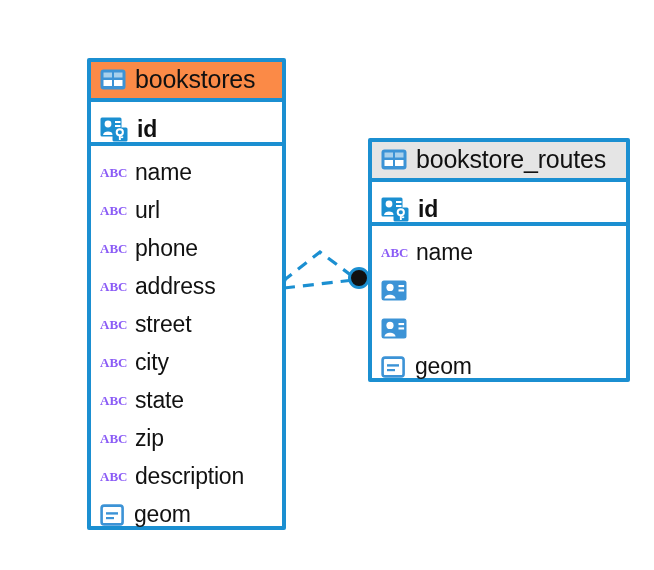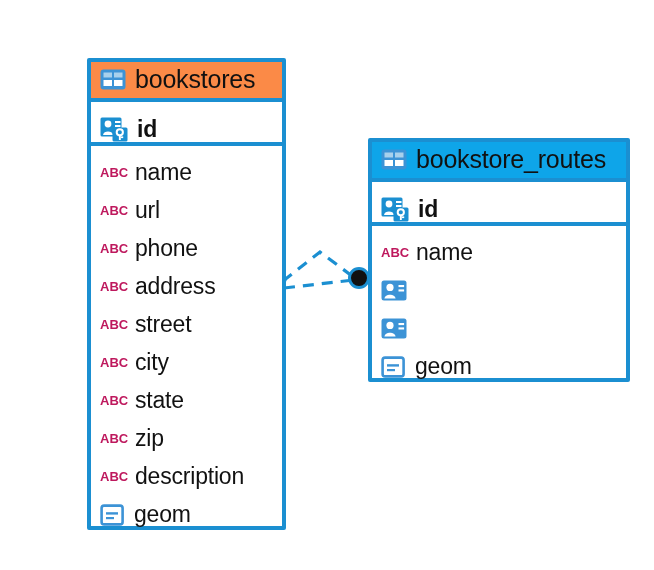--- a/index.html
+++ b/index.html
@@ -44,21 +44,21 @@
 
   .entity-header {
     display: flex;
     align-items: center;
     box-sizing: border-box;
     padding: 4px 8px 4px 9px;
     gap: 9px;
     border-bottom: 4px solid #1b8fd1;
   }
   .entity-header.accent-orange { background: #fb8a47; }
-  .entity-header.accent-gray   { background: #0ea5e9; }
+  .entity-header.accent-gray   { background: #e5e5e5; }
 
   .entity-title {
     font-size: 25px;
     color: #111111;
     line-height: 1.1;
     white-space: nowrap;
     letter-spacing: -0.2px;
   }
 
   .field-list {
@@ -94,24 +94,24 @@
     display: block;
     line-height: 0;
   }
   .icon-table  { width: 26px; height: 21px; }
   .icon-key    { width: 28px; height: 25px; }
   .icon-abc    { width: 26px; height: 14px; }
   .icon-fk     { width: 26px; height: 21px; }
   .icon-geom   { width: 25px; height: 22px; }
 
   .abc-text {
-    font-family: Liberation Sans, sans-serif;
+    font-family: Liberation Serif, serif;
     font-size: 13px;
     font-weight: bold;
-    color: #be185d;
+    color: #8b5cf6;
     letter-spacing: 0px;
     line-height: 14px;
     display: block;
   }
 </style>
 </head>
 <body>
 
 <div id="canvas">
 

